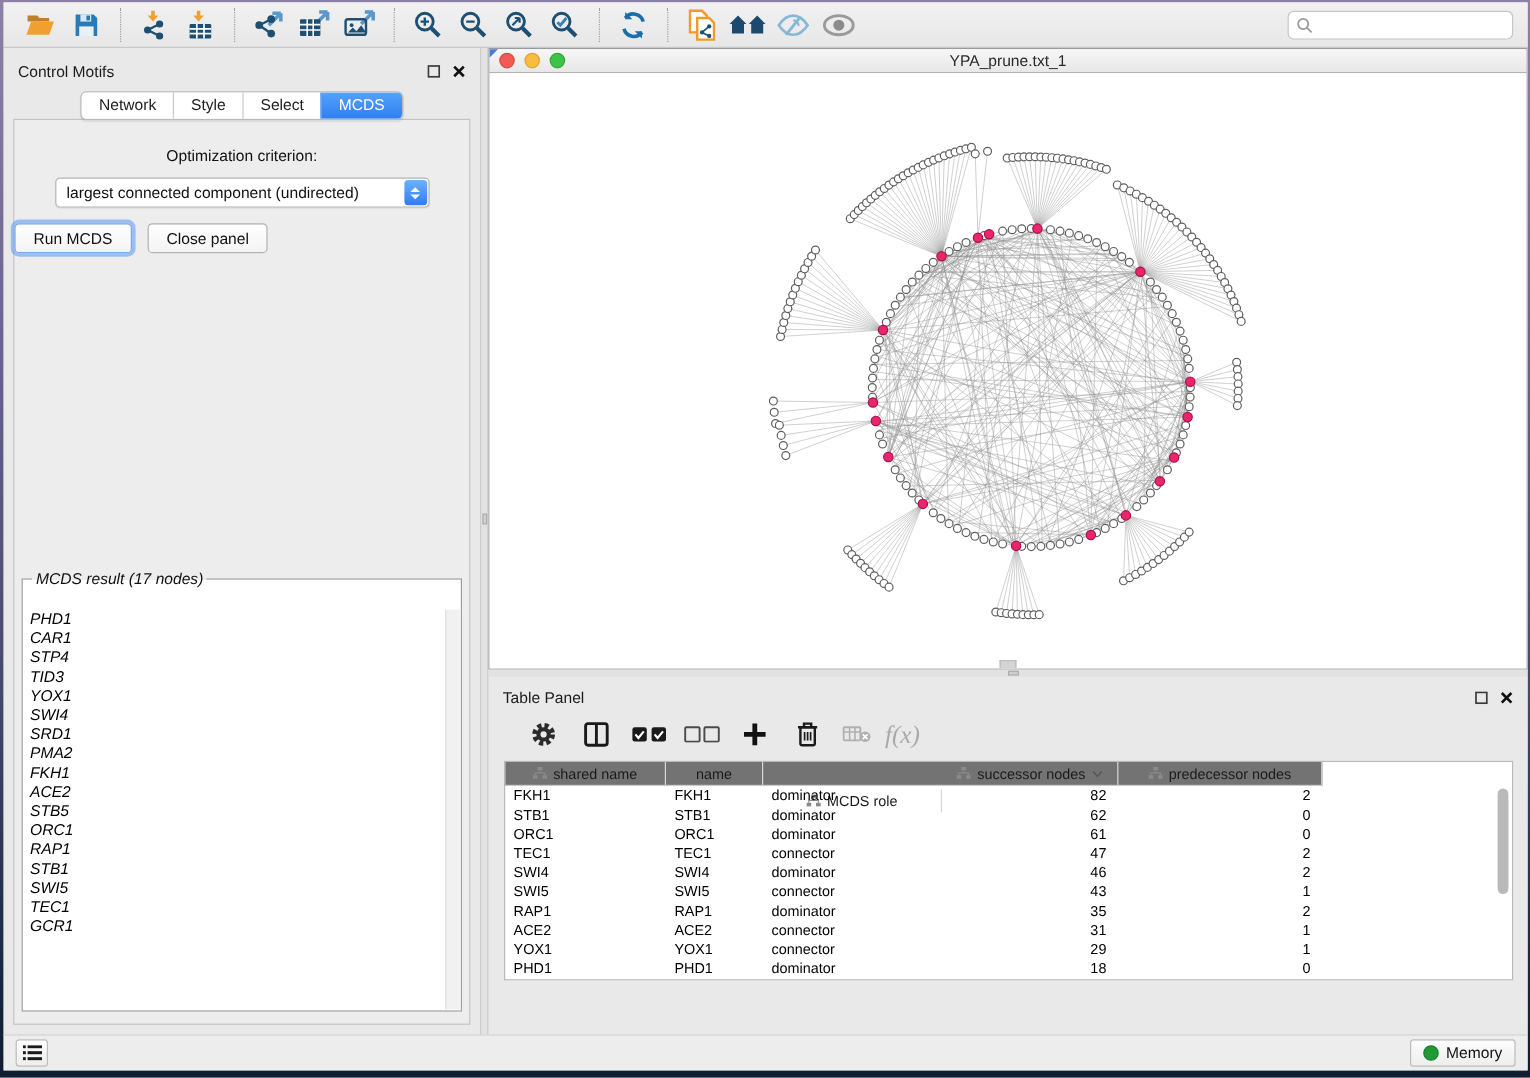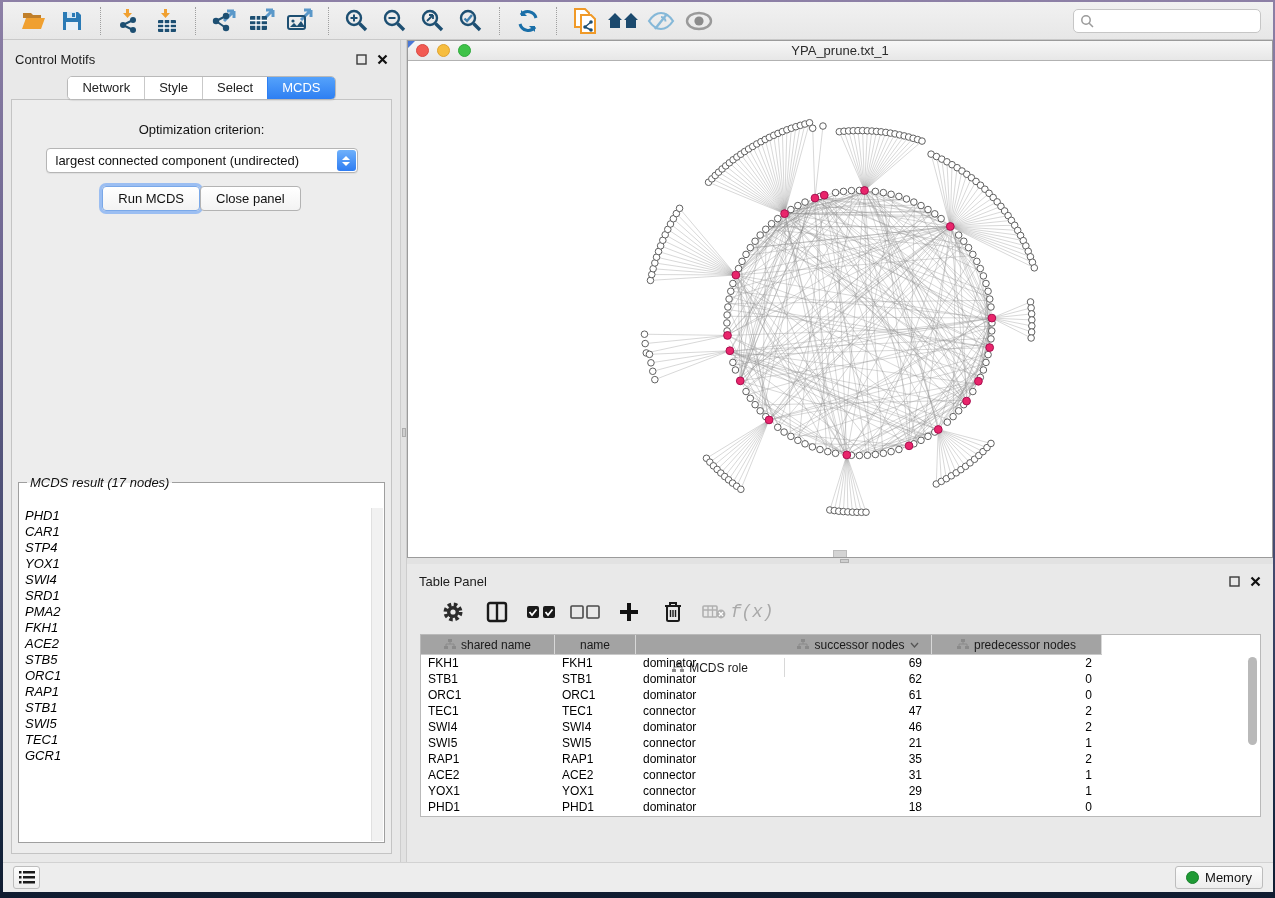--- a/index.html
+++ b/index.html
@@ -53,21 +53,21 @@
   }
   .cp-select .sel-text { flex:1 1 auto; white-space:nowrap; }
   .stepper {
     width:19px; height:21px; margin-right:1px; border-radius:3px;
     background:linear-gradient(#6fb1fb,#2e7cf2); display:flex; flex-direction:column;
     align-items:center; justify-content:center; gap:2px; flex:0 0 auto;
   }
   .stepper i { width:0; height:0; border-left:4px solid transparent; border-right:4px solid transparent; display:block; }
   .stepper .up { border-bottom:4px solid #fff; }
   .stepper .dn { border-top:4px solid #fff; }
-  .btn-row { display:flex; justify-content:center; margin-top:13px; }
+  .btn-row { display:flex; gap:13px; margin-top:13px; }
   .btn {
     background:linear-gradient(#ffffff,#f3f3f3); border:1px solid #b3b3b3; border-radius:4px;
     font-size:13px; color:#111; padding:4px 15px; font-family:inherit;
   }
   .btn.focused { box-shadow:0 0 0 3px rgba(110,165,245,.65); border-color:#7aa8e8; }
   .cp-spacer { flex:1 1 auto; }
   fieldset.mcds-group {
     margin:0 6px 10px; border:1px solid #9f9f9f; background:#fff; height:368px;
     position:relative; padding:2px 0 0 0; min-height:0;font-style:italic;
   }
@@ -97,26 +97,26 @@
   .net-content { flex:1 1 auto; background:#fff; position:relative; min-height:0; }
   .net-content svg { position:absolute; inset:0; }
   .net-grip { position:absolute; bottom:0; left:50%; margin-left:-7px; width:14px; height:7px; background:#d4d4d4; border:1px solid #bdbdbd; border-bottom:none; }
   .hsplit { height:6px; flex:0 0 auto; background:#e2e2e2; position:relative; }
   .hsplit .handle { position:absolute; left:50%; top:1px; width:9px; height:4px; background:#cfcfcf; border:1px solid #adadad; }
   
   .table-panel { flex:1 1 auto; background:#e9e9e9; display:flex; flex-direction:column; padding-top:6px; min-height:0; }
   .tp-toolbar { height:40px; flex:0 0 auto; display:flex; align-items:center; padding-left:24px; gap:0; }
   .tpicon { width:44px; height:30px; display:flex; align-items:center; justify-content:center; }
   .tpicon.narrow { width:38px; }
-  .fx { font-family:Liberation Mono, monospace; font-style:italic; font-size:18px; color:#a9a9a9; }
+  .fx { font-family:Liberation Serif, serif; font-style:italic; font-size:21px; color:#a9a9a9; }
   .table-wrap {
     margin:2px 12px 0 13px; background:#fff; border:1px solid #b9b9b9;
     height:183px; flex:0 0 auto; position:relative; overflow:hidden;
   }
-  .thead { display:flex; height:20px; border-bottom:1px solid #c9c9c9; background:#a3a3a3; width:681px; }
+  .thead { display:flex; height:20px; border-bottom:1px solid #c9c9c9; background:#737373; width:681px; }
   .th {
     display:flex; align-items:center; justify-content:center; gap:5px;
     font-size:12px; color:#1a1a1a; border-right:1px solid #d8d8d8; height:100%;
   }
   .tbody .tr { display:flex; height:16px; align-items:center; }
   .td { font-size:12px; color:#000; white-space:nowrap; overflow:hidden; }
   .td.num { text-align:right; padding-right:10px; }
   .vscroll { position:absolute; top:22px; right:2px; width:10px; bottom:2px; }
   .vscroll .thumb { width:9px; height:88px; border-radius:4.5px; background:#b9b9b9; }
   .bottom-tabs { display:flex; justify-content:center; margin-top:8px; flex:0 0 auto; }
@@ -315,20 +315,21 @@
           <button class="btn focused">Run MCDS</button>
           <button class="btn">Close panel</button>
         </div>
         <div class="cp-spacer"></div>
         <fieldset class="mcds-group">
           <legend>MCDS result (17 nodes)</legend>
           <div class="mcds-list" id="mcds-list">
               <div>PHD1</div>
               <div>CAR1</div>
               <div>STP4</div>
+              <div>TID3</div>
               <div>YOX1</div>
               <div>SWI4</div>
               <div>SRD1</div>
               <div>PMA2</div>
               <div>FKH1</div>
               <div>ACE2</div>
               <div>STB5</div>
               <div>ORC1</div>
               <div>RAP1</div>
               <div>STB1</div>
@@ -1133,21 +1134,21 @@
                   <path d="M6 3v2M2 7V5h8v2" stroke="#8a8a8a" fill="none"></path>
                 </svg>
                 <span>predecessor nodes</span>
               </div>
             </div>
           <div class="tbody" id="tbody">
               <div class="tr">
                 <div class="td" style="width: 134px; padding-left: 7px;">FKH1</div>
                 <div class="td" style="width: 81px; padding-left: 7px;">FKH1</div>
                 <div class="td" style="width: 149px; padding-left: 7px;">dominator</div>
-                <div class="td num" style="width: 147px;">69</div>
+                <div class="td num" style="width: 147px;">82</div>
                 <div class="td num" style="width: 170px;">2</div>
               </div>
               <div class="tr">
                 <div class="td" style="width: 134px; padding-left: 7px;">STB1</div>
                 <div class="td" style="width: 81px; padding-left: 7px;">STB1</div>
                 <div class="td" style="width: 149px; padding-left: 7px;">dominator</div>
                 <div class="td num" style="width: 147px;">62</div>
                 <div class="td num" style="width: 170px;">0</div>
               </div>
               <div class="tr">
@@ -1168,21 +1169,21 @@
                 <div class="td" style="width: 134px; padding-left: 7px;">SWI4</div>
                 <div class="td" style="width: 81px; padding-left: 7px;">SWI4</div>
                 <div class="td" style="width: 149px; padding-left: 7px;">dominator</div>
                 <div class="td num" style="width: 147px;">46</div>
                 <div class="td num" style="width: 170px;">2</div>
               </div>
               <div class="tr">
                 <div class="td" style="width: 134px; padding-left: 7px;">SWI5</div>
                 <div class="td" style="width: 81px; padding-left: 7px;">SWI5</div>
                 <div class="td" style="width: 149px; padding-left: 7px;">connector</div>
-                <div class="td num" style="width: 147px;">21</div>
+                <div class="td num" style="width: 147px;">43</div>
                 <div class="td num" style="width: 170px;">1</div>
               </div>
               <div class="tr">
                 <div class="td" style="width: 134px; padding-left: 7px;">RAP1</div>
                 <div class="td" style="width: 81px; padding-left: 7px;">RAP1</div>
                 <div class="td" style="width: 149px; padding-left: 7px;">dominator</div>
                 <div class="td num" style="width: 147px;">35</div>
                 <div class="td num" style="width: 170px;">2</div>
               </div>
               <div class="tr">

